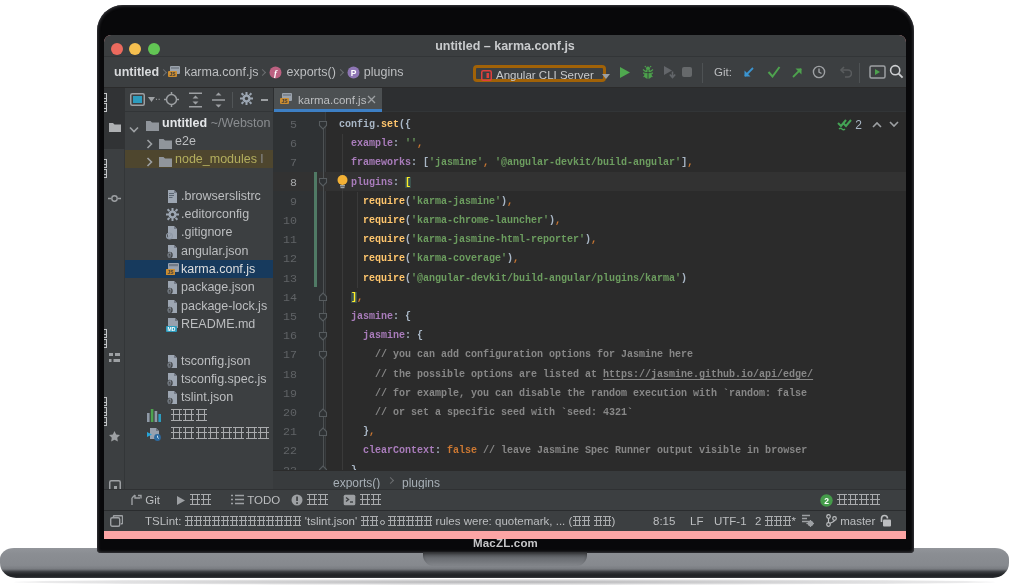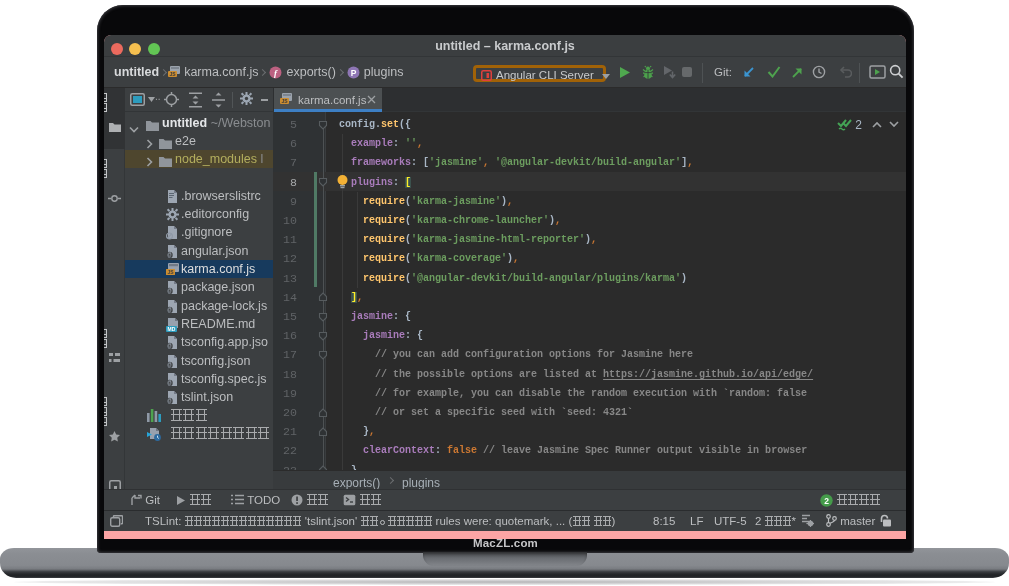--- a/index.html
+++ b/index.html
@@ -297,29 +297,20 @@
         <span style="position:absolute;left:56px">package-lock.js</span>
       </div>
       <div class="row" style="top:226.9px;">
         <span style="position:absolute;left:41px;top:3px"><svg width="13" height="14" viewBox="0 0 13 14">
             <path d="M2 0h7l3 3v7H2z" fill="#98a1ae"></path>
             <path d="M9 0l3 3H9z" fill="#6e7582"></path>
             <rect x="0" y="8" width="11" height="6" rx="1" fill="#2d9cbe"></rect>
             <text x="5.5" y="12.8" font-size="5" font-weight="bold" fill="#fff" text-anchor="middle" font-family="Liberation Sans">MD</text>
           </svg></span>
         <span style="position:absolute;left:56px">README.md</span>
-      </div>
-      <div class="row" style="top:245.2px;">
-        <span style="position:absolute;left:41px;top:3px"><svg width="12" height="14" viewBox="0 0 12 14">
-            <path d="M2 0h6l3 3v10H2z" fill="#9da6b2"></path>
-            <path d="M8 0l3 3H8z" fill="#747b88"></path>
-            <circle cx="3.5" cy="10" r="3.2" fill="#3c3f41"></circle>
-            <text x="3.5" y="12.3" font-size="6.5" fill="#98a1ae" text-anchor="middle" font-family="Liberation Mono">@</text>
-          </svg></span>
-        <span style="position:absolute;left:56px">tsconfig.app.jso</span>
       </div>
       <div class="row" style="top:263.5px;">
         <span style="position:absolute;left:41px;top:3px"><svg width="12" height="14" viewBox="0 0 12 14">
             <path d="M2 0h6l3 3v10H2z" fill="#9da6b2"></path>
             <path d="M8 0l3 3H8z" fill="#747b88"></path>
             <circle cx="3.5" cy="10" r="3.2" fill="#3c3f41"></circle>
             <text x="3.5" y="12.3" font-size="6.5" fill="#98a1ae" text-anchor="middle" font-family="Liberation Mono">@</text>
           </svg></span>
         <span style="position:absolute;left:56px">tsconfig.json</span>
       </div>
@@ -500,21 +491,21 @@
         </svg>&nbsp;<i class="k"></i><i class="k"></i><i class="k"></i><i class="k"></i></span>
 </div>
     <div id="statusbar">
 <span style="position:absolute;left:6px;top:0"><svg width="13" height="12" viewBox="0 0 13 12" style="vertical-align:-2px">
           <rect x="0.7" y="2.7" width="9" height="8.6" rx="1.5" fill="none" stroke="#9da0a3" stroke-width="1.4"></rect>
           <path d="M3.5 2.5V1.2a0.5 0.5 0 01.5-.5h8a0.5 0.5 0 01.5.5v7a0.5 0.5 0 01-.5.5h-1.2" fill="none" stroke="#9da0a3" stroke-width="1.4"></path>
         </svg></span>
 <span style="position:absolute;left:41px;white-space:nowrap">TSLint: <i class="ks"></i><i class="ks"></i><i class="ks"></i><i class="ks"></i><i class="ks"></i><i class="ks"></i><i class="ks"></i><i class="ks"></i><i class="ks"></i><i class="ks"></i><i class="ks"></i><i class="ks"></i><i class="ks"></i> 'tslint.json' <i class="ks"></i><i class="ks"></i><span style="display:inline-block;width:5px;height:5px;border:1px solid #bcbec0;border-radius:50%;margin:0 2px;vertical-align:0px"></span><i class="ks"></i><i class="ks"></i><i class="ks"></i><i class="ks"></i><i class="ks"></i> rules were: quotemark, ... (<i class="ks"></i><i class="ks"></i> <i class="ks"></i><i class="ks"></i>)</span>
 <span style="position:absolute;left:549px">8:15</span>
 <span style="position:absolute;left:586px">LF</span>
-<span style="position:absolute;left:610px">UTF-5</span>
+<span style="position:absolute;left:610px">UTF-1</span>
 <span style="position:absolute;left:651px">2 <i class="ks"></i><i class="ks"></i><i class="ks"></i>*</span>
 <span style="position:absolute;left:697px"><svg width="13" height="13" viewBox="0 0 13 13" style="vertical-align:-2px">
           <path d="M1 1.5h8M1 4.5h5M1 7.5h8" stroke="#9da0a3" stroke-width="1.4"></path>
           <circle cx="9.5" cy="9.5" r="2.8" fill="#9da0a3"></circle>
           <rect x="8.9" y="6" width="1.2" height="1.6" fill="#9da0a3"></rect>
           <rect x="8.9" y="11.4" width="1.2" height="1.6" fill="#9da0a3"></rect>
           <rect x="5.4" y="8.9" width="1.6" height="1.2" fill="#9da0a3"></rect>
           <rect x="12" y="8.9" width="1.6" height="1.2" fill="#9da0a3"></rect>
         </svg></span>
 <span style="position:absolute;left:722px"><svg width="11" height="13" viewBox="0 0 11 13" style="vertical-align:-2px">

